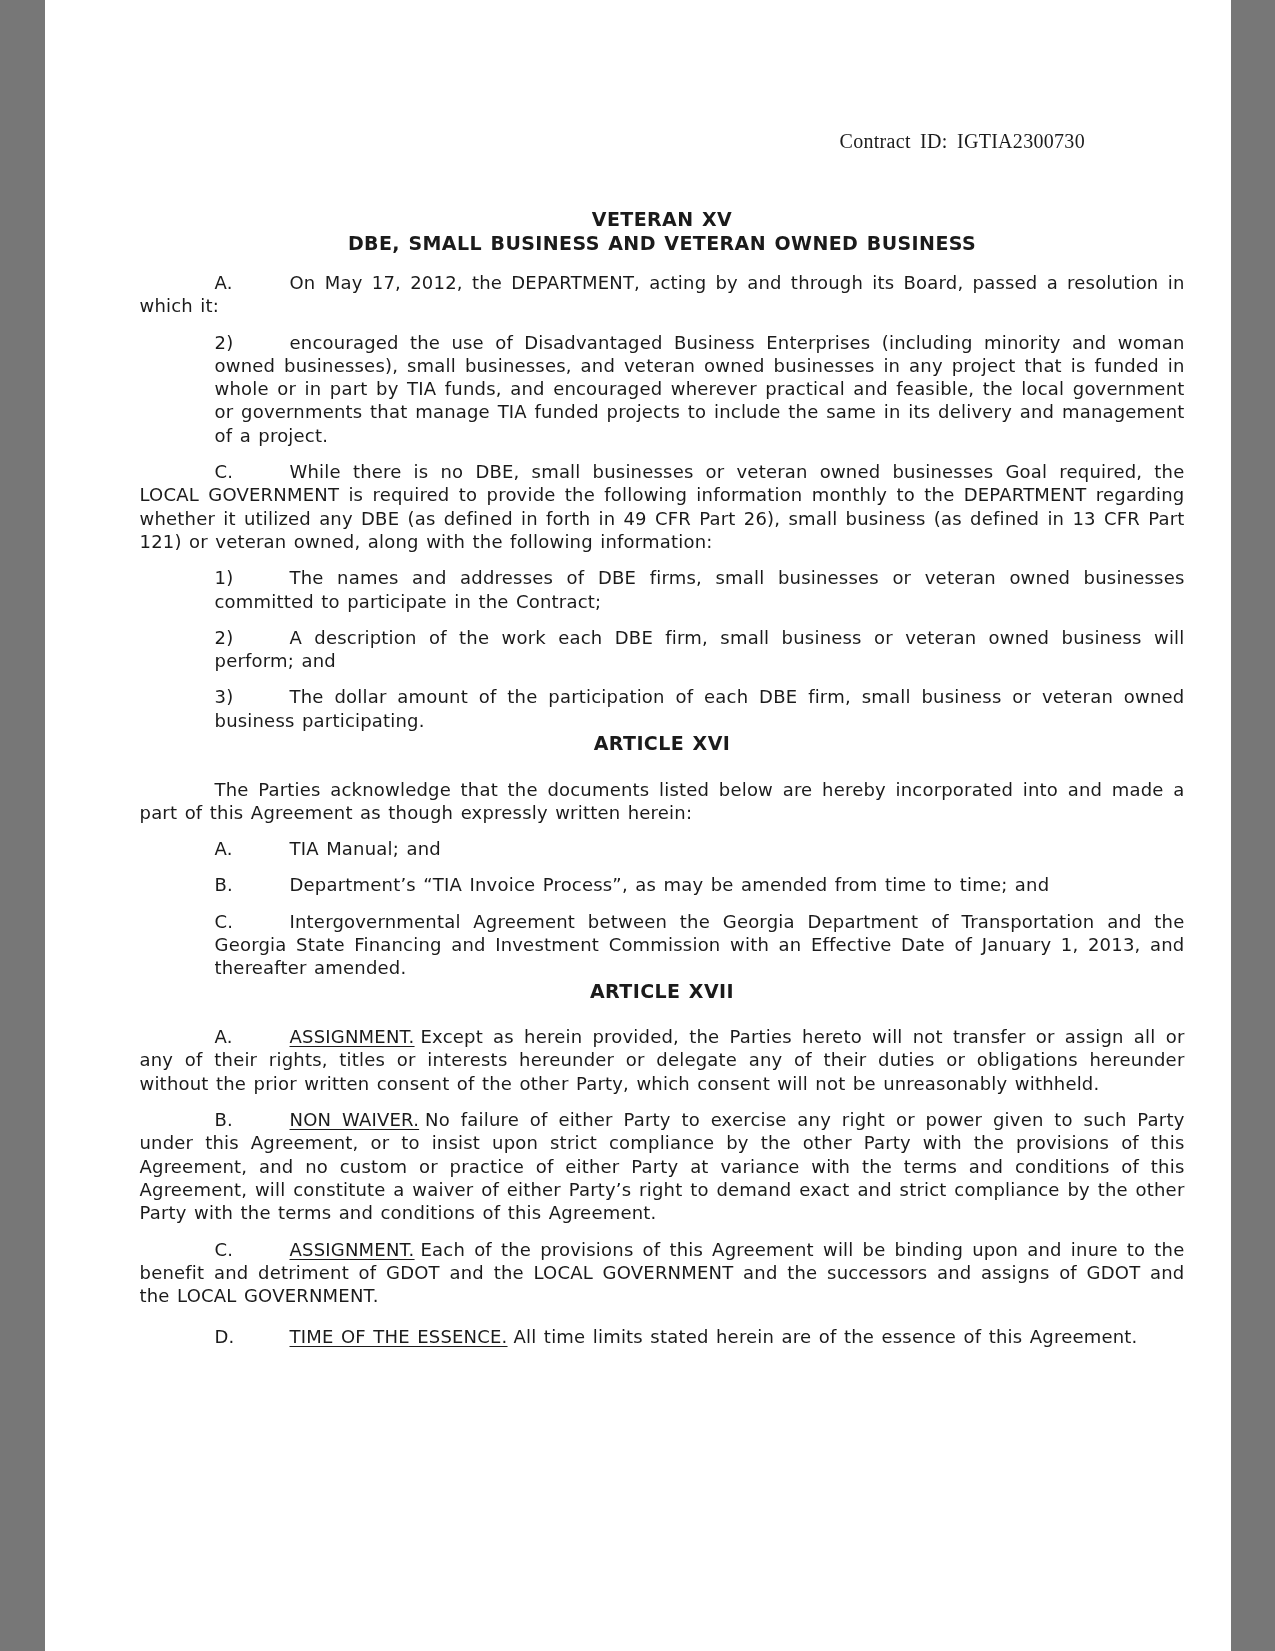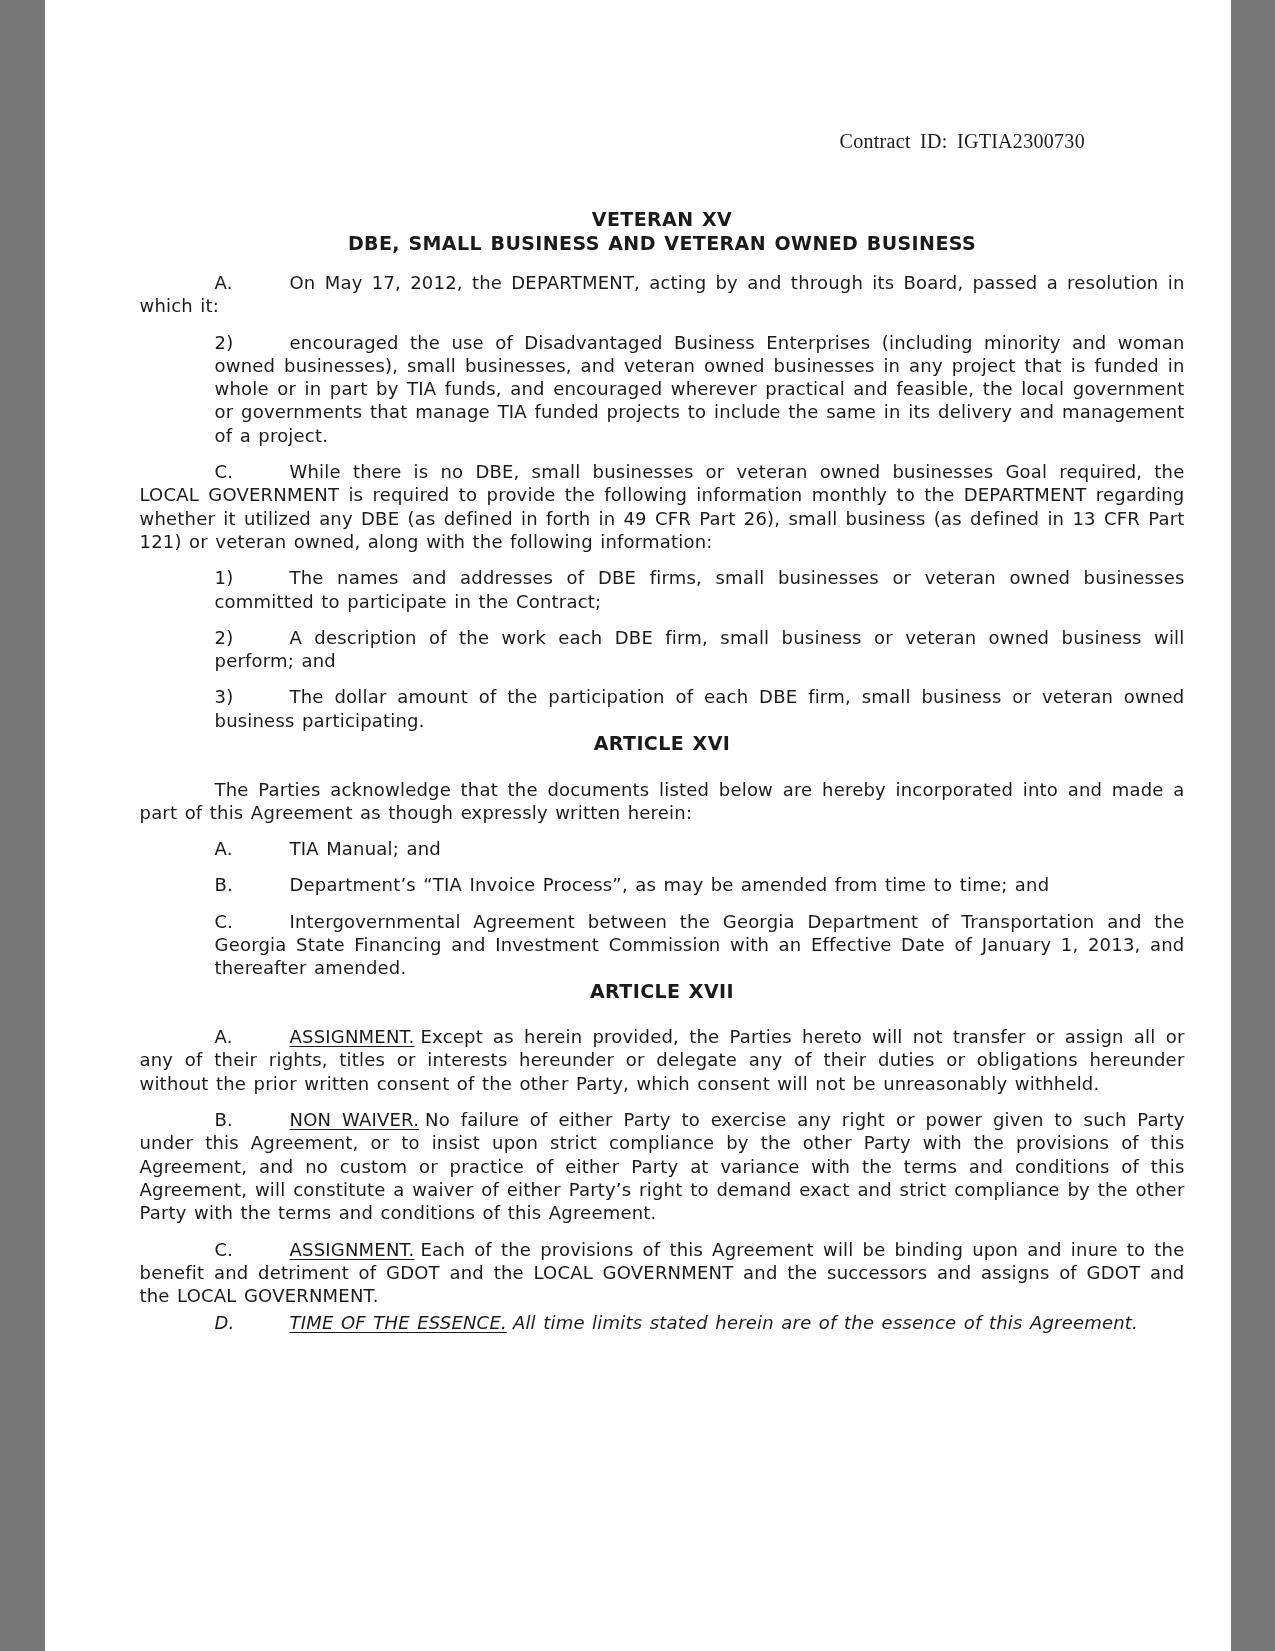--- a/index.html
+++ b/index.html
@@ -48,21 +48,21 @@
   }
   .para.first-after-heading { margin-top: 16px; }
   .para.hang { text-indent: 75px; }
   .li { margin-left: 75px; }
   .lbl { display: inline-block; width: 75px; text-indent: 0; }
   .term {
     text-decoration: underline;
     text-underline-offset: 3px;
   }
   .ptext { margin-left: 6px; }
-  .clause-d { margin-top: 4px; font-style: italic; }
+  .clause-d { margin-top: 18px; }
   .footer {
     position: absolute;
     top: 1586px;
     left: 95px;
     width: 1045px;
     text-align: center;
     font-family: "Liberation Serif", "DejaVu Serif", serif;
     font-size: 18px;
     letter-spacing: 1px;
   }

